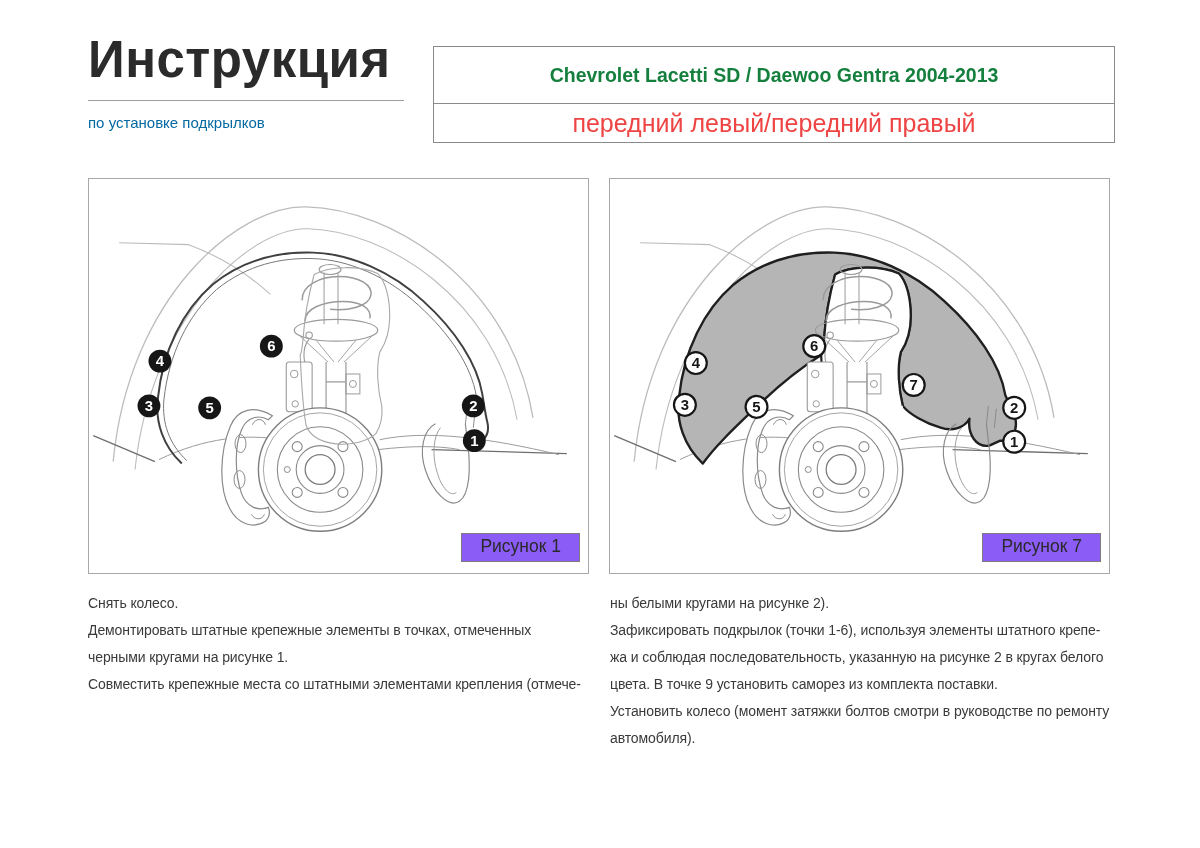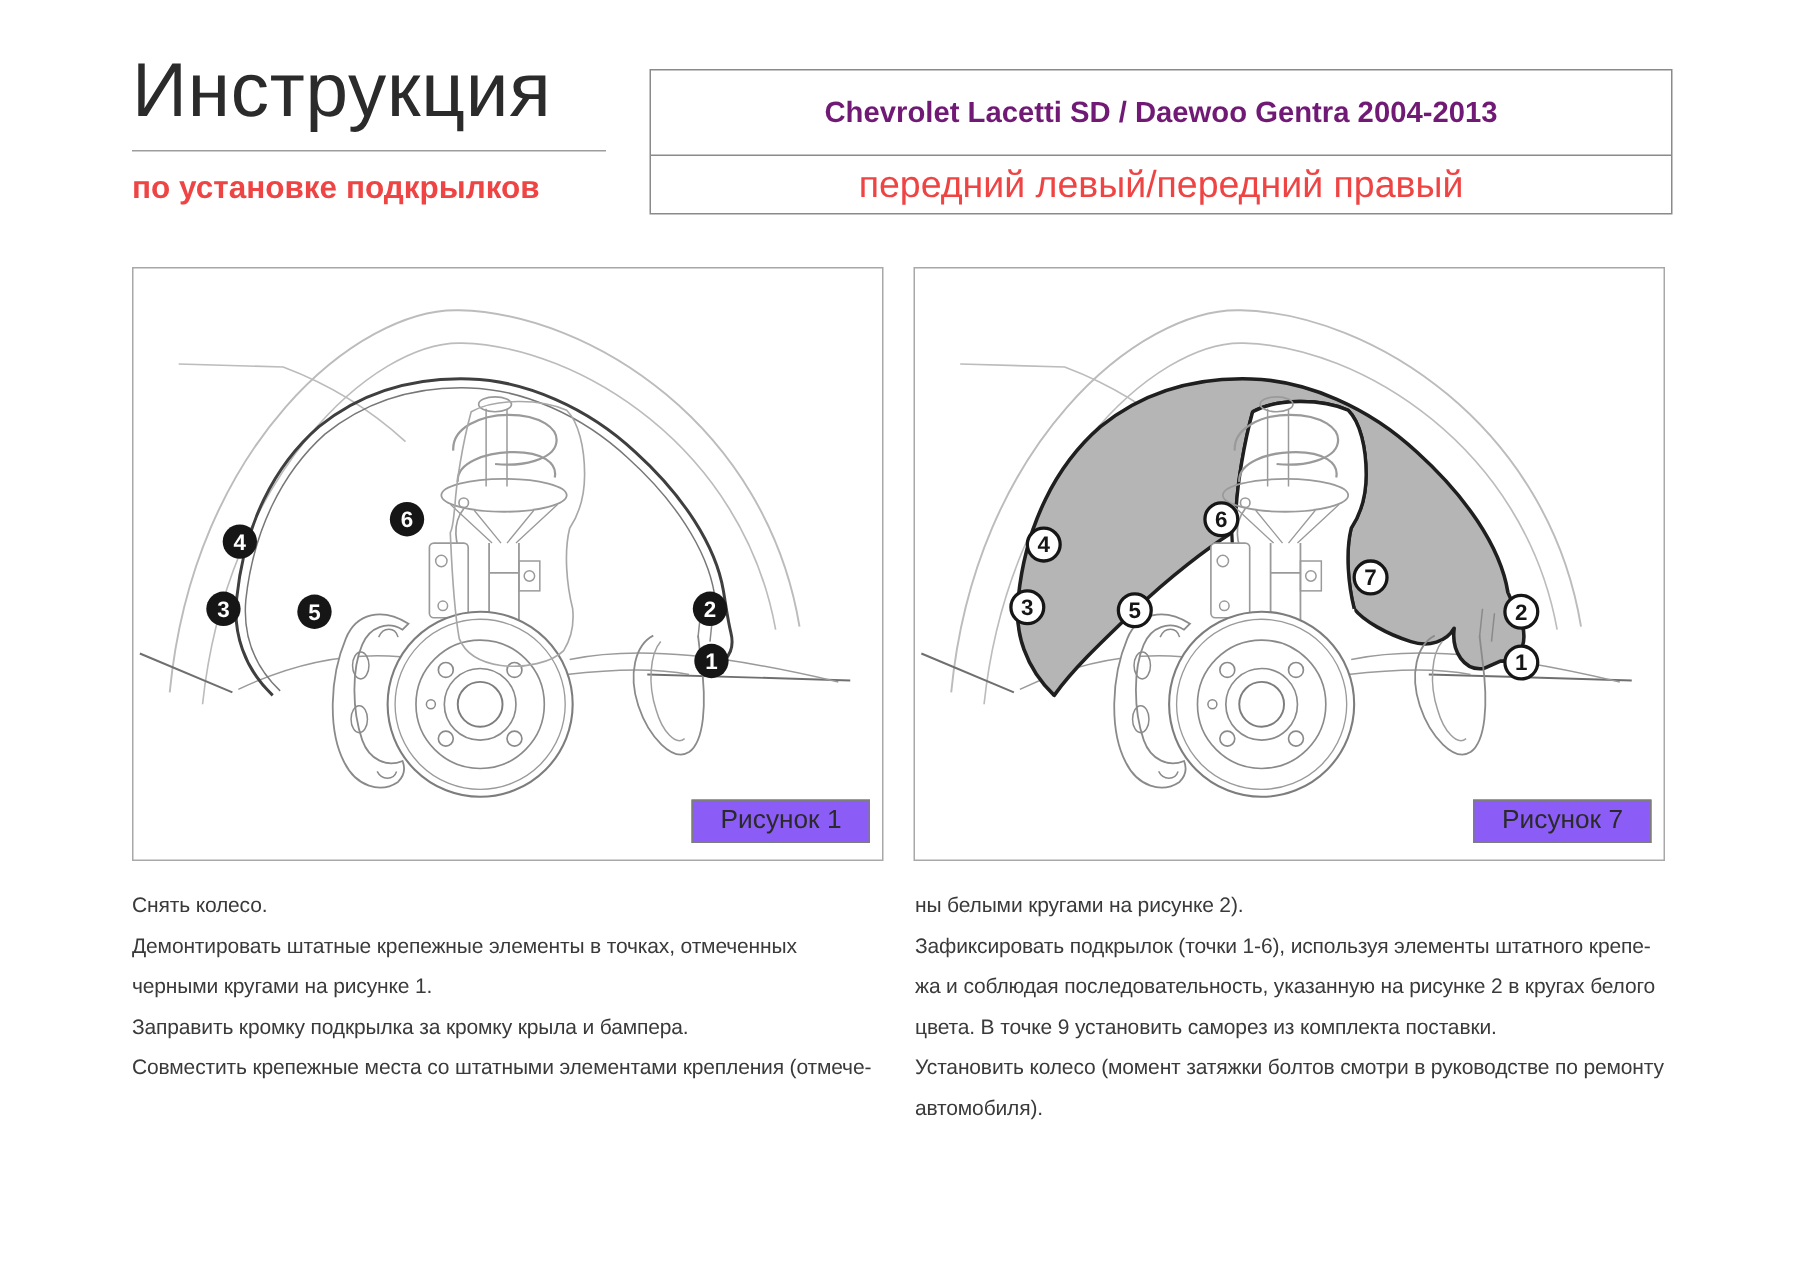--- a/index.html
+++ b/index.html
@@ -1,28 +1,28 @@
 <!DOCTYPE html>
 <html><head>
 <meta charset="utf-8">
 <style>
   html,body{margin:0;padding:0;background:#ffffff;}
   #page{position:relative;width:1200px;height:848px;background:#ffffff;overflow:hidden;
         font-family:"Liberation Sans",sans-serif;color:#2b2b2b;}
   
   #title-block{position:absolute;left:88px;top:30px;width:330px;}
-  #page-title{font-size:51px;font-weight:400;letter-spacing:0.5px;color:#2b2b2b;margin:0;line-height:60px;}
+  #page-title{font-size:51px;font-weight:700;letter-spacing:0.5px;color:#2b2b2b;margin:0;line-height:60px;}
   #title-rule{border:none;border-top:1px solid #9d9d9d;margin:10px 0 0 0;width:316px;}
-  #page-subtitle{font-size:21px;font-weight:700;color:#ef4444;margin:13px 0 0 0;}
+  #page-subtitle{font-size:15px;font-weight:400;color:#0369a1;margin:13px 0 0 0;}
   
   #model-box{position:absolute;left:433px;top:46px;width:682px;height:97px;
              border:1.5px solid #8a8a8a;box-sizing:border-box;background:#fff;}
   #model-top{height:57px;border-bottom:1.5px solid #8a8a8a;box-sizing:border-box;
              display:flex;flex-direction:column;justify-content:center;align-items:center;}
-  .model-line{font-size:19.5px;font-weight:700;color:#701a75;line-height:24px;}
+  .model-line{font-size:19.5px;font-weight:700;color:#15803d;line-height:24px;}
   #model-bottom{height:38px;display:flex;justify-content:center;align-items:center;
                 font-size:25px;font-weight:400;color:#ef4444;}
   
   .figure-frame{position:absolute;top:178px;width:501px;height:396px;
                 border:1px solid #a8a8a8;box-sizing:border-box;background:#fff;}
   #figure-1{left:88px;} #figure-2{left:609px;}
   .figure-frame svg{position:absolute;left:0;top:0;width:100%;height:100%;}
   .figure-caption{position:absolute;right:8px;bottom:11px;border:1px solid #7d7d7d;
                   padding:2px 18px 4px 18px;font-size:17.5px;color:#2a2a2a;background:#8b5cf6;}
   
@@ -196,21 +196,20 @@
       <text x="406" y="269.3" text-anchor="middle" font-family="Liberation Sans,sans-serif" font-size="15" font-weight="bold" fill="#161616">1</text>
         </g>
       </svg>
     <div class="figure-caption">Рисунок 7</div>
   </div>
 
   <div id="instr-left" class="instr-col">
       <div class="instr-line">Снять колесо.</div>
       <div class="instr-line">Демонтировать штатные крепежные элементы в точках, отмеченных</div>
       <div class="instr-line">черными кругами на рисунке 1.</div>
-      <div class="instr-line">Заправить кромку подкрылка за кромку крыла и бампера.</div>
       <div class="instr-line">Совместить крепежные места со штатными элементами крепления (отмече-</div>
     </div>
   <div id="instr-right" class="instr-col">
       <div class="instr-line">ны белыми кругами на рисунке 2).</div>
       <div class="instr-line">Зафиксировать подкрылок (точки 1-6), используя элементы штатного крепе-</div>
       <div class="instr-line">жа и соблюдая последовательность, указанную на рисунке 2 в кругах белого</div>
       <div class="instr-line">цвета. В точке 9 установить саморез из комплекта поставки.</div>
       <div class="instr-line">Установить колесо (момент затяжки болтов смотри в руководстве по ремонту</div>
       <div class="instr-line">автомобиля).</div>
     </div>

